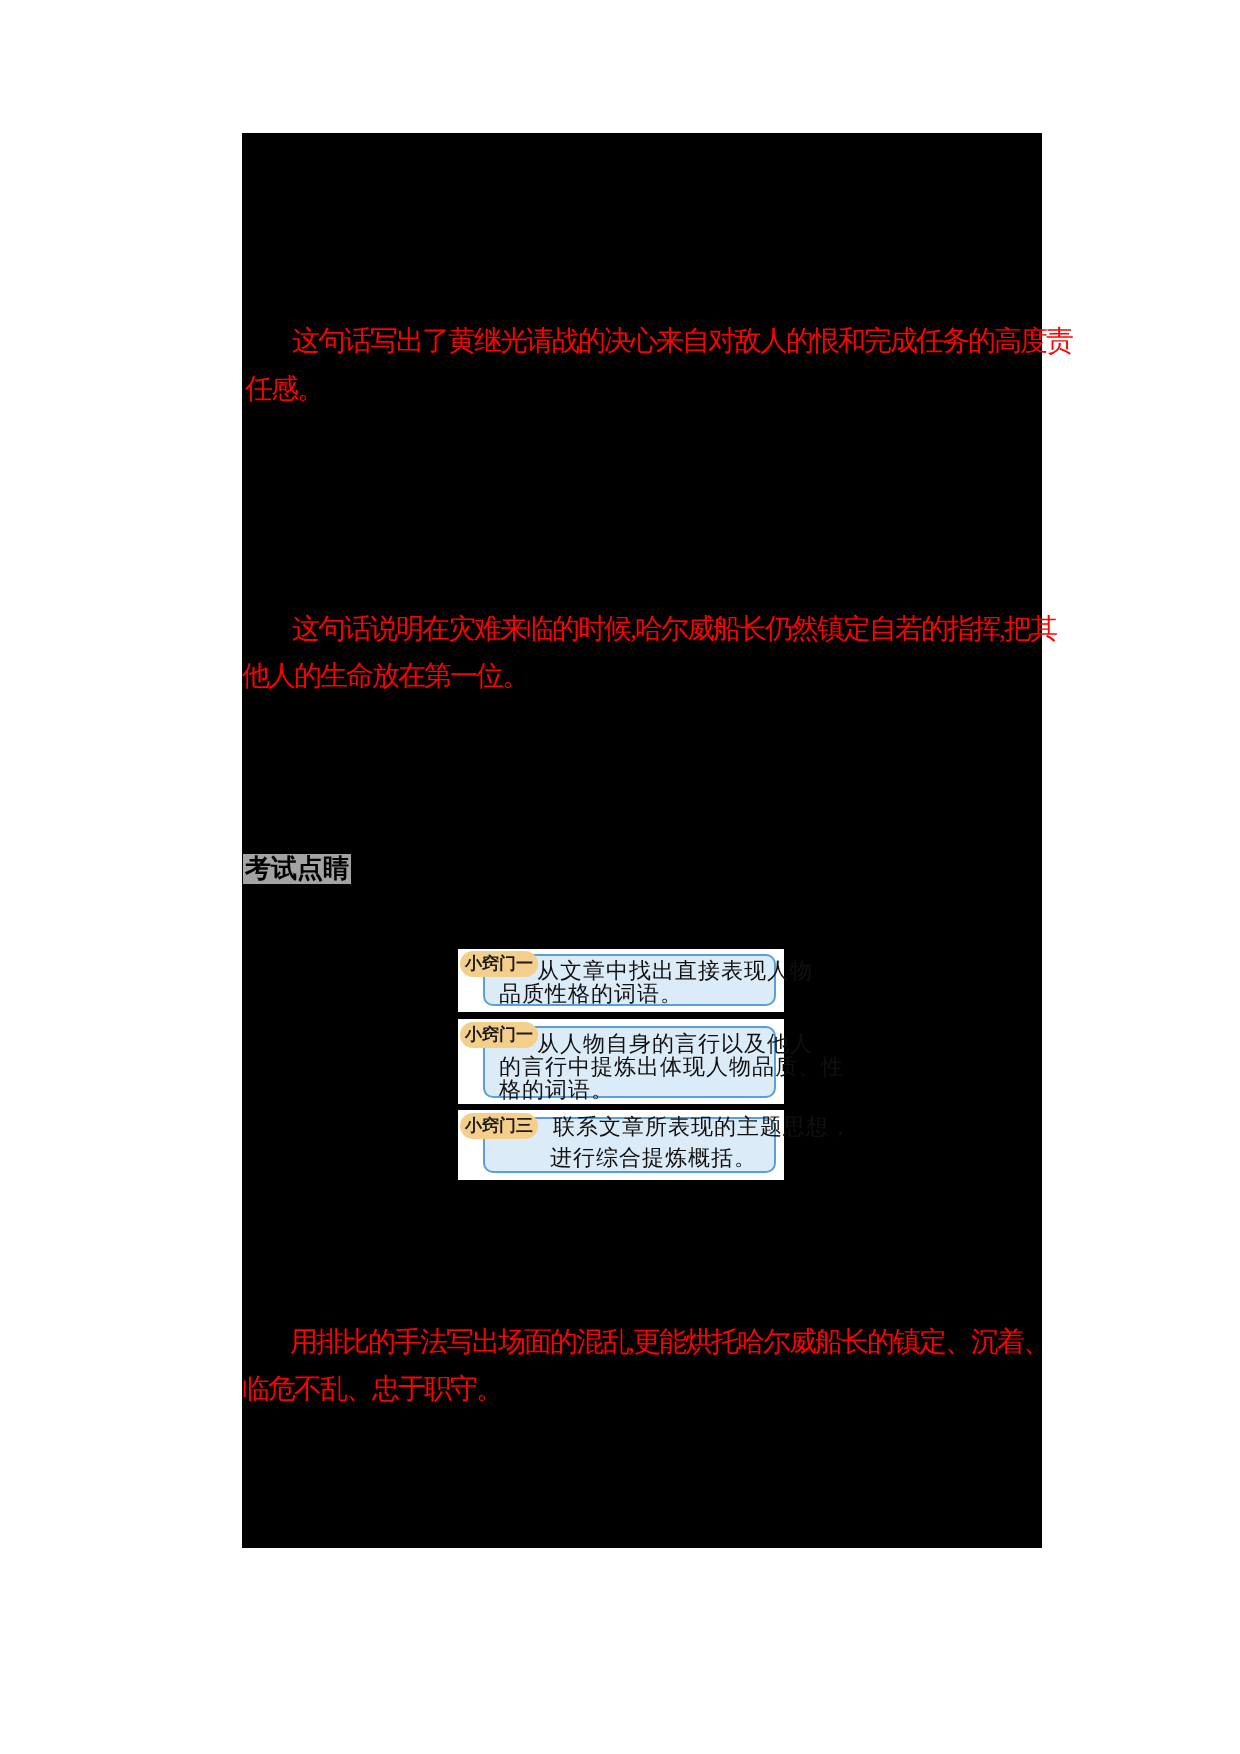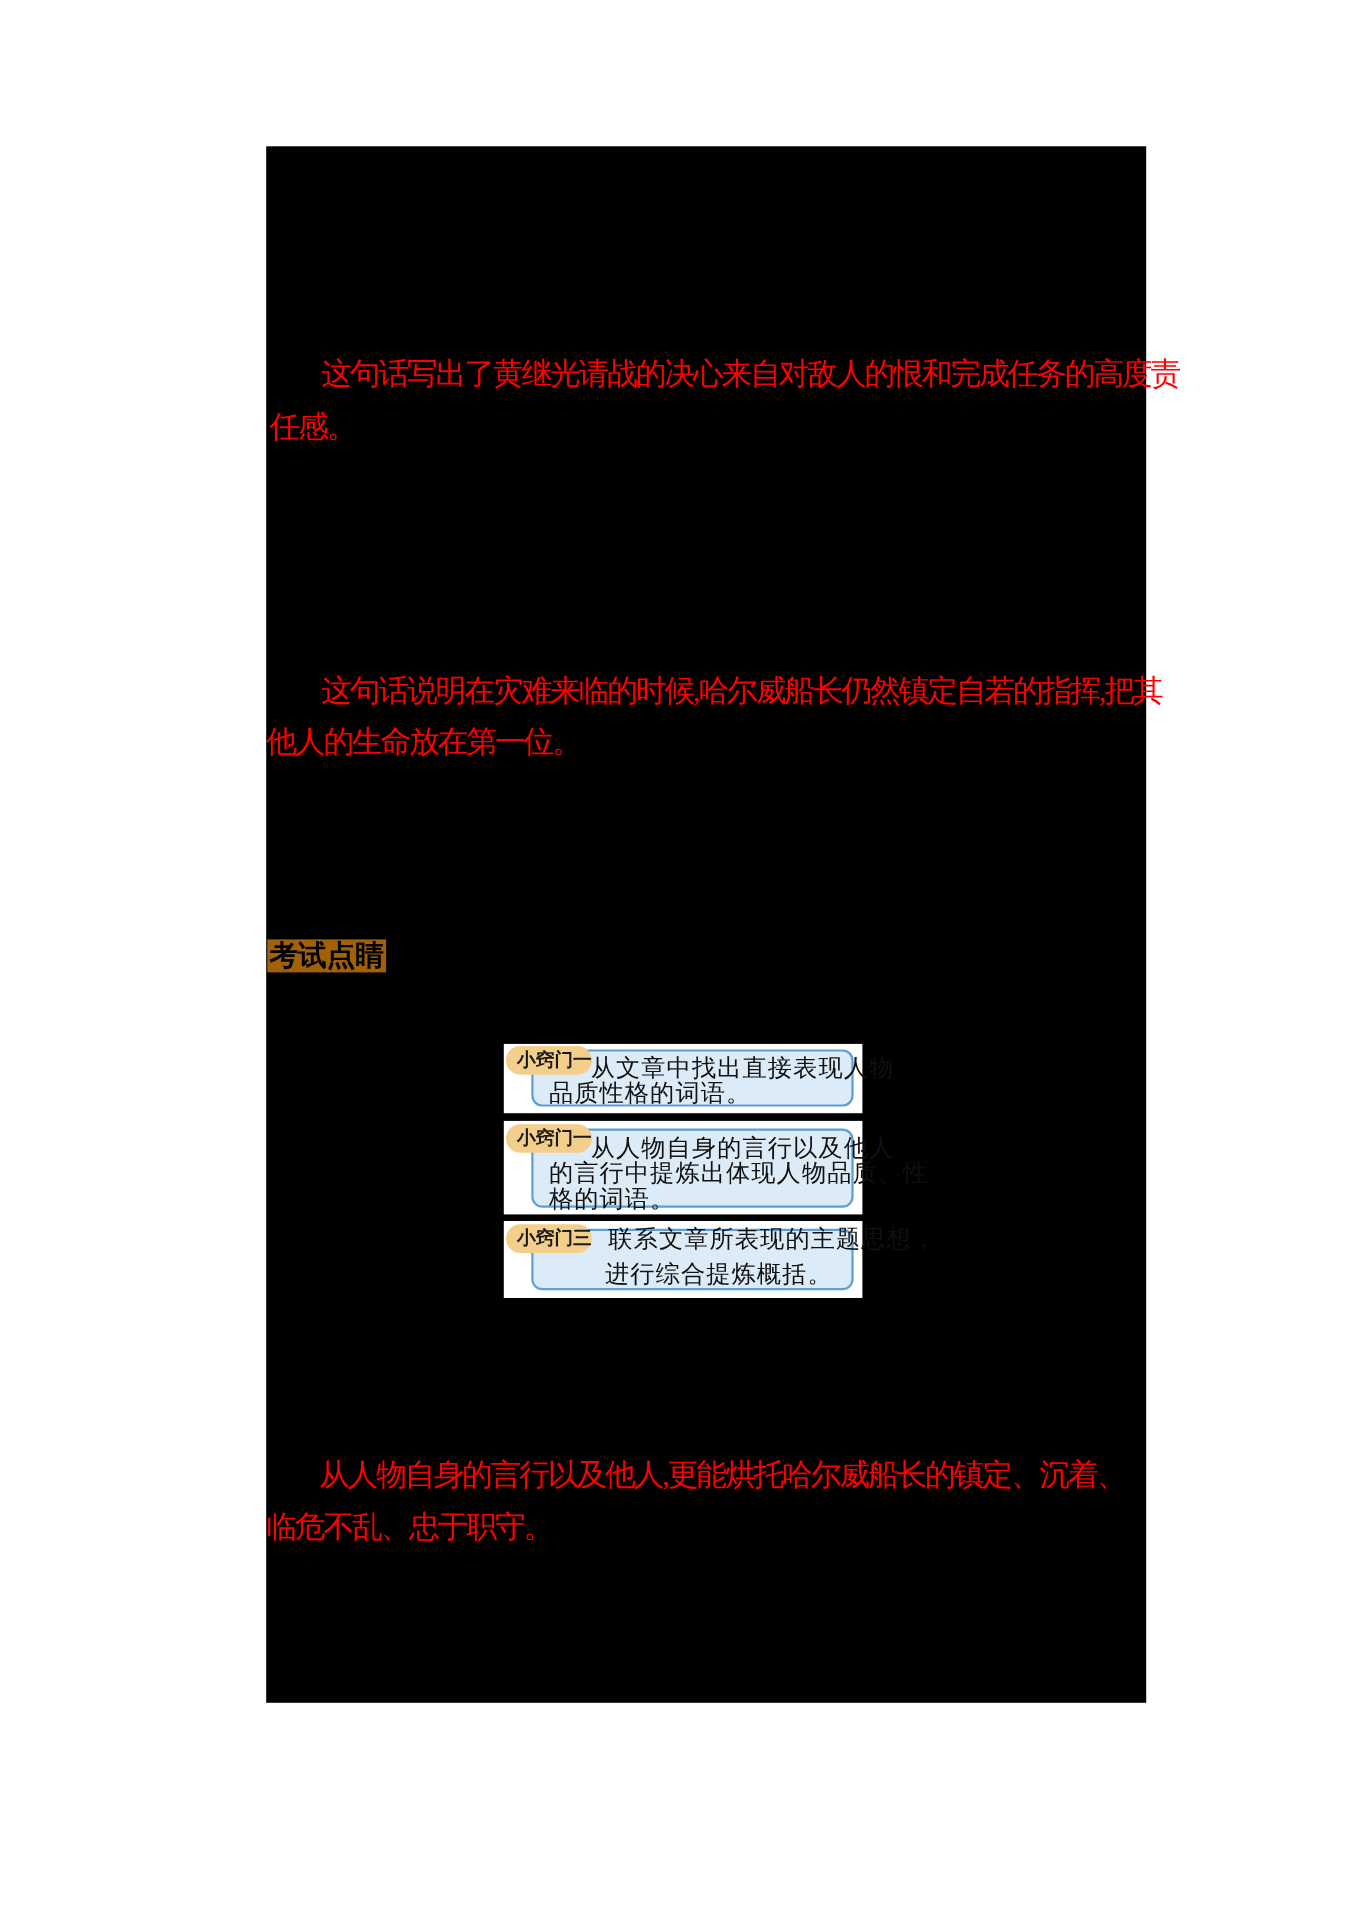--- a/index.html
+++ b/index.html
@@ -25,21 +25,21 @@
     font-size: 28px;
     line-height: 31px;
     letter-spacing: -2px;
     white-space: nowrap;
     font-family: "Liberation Serif", serif;
   }
   .exam-badge {
     position: absolute;
     left: 243px;
     top: 854px;
-    background: #a16207;
+    background: #a3a3a3;
     color: #000000;
     font-size: 26px;
     font-weight: bold;
     line-height: 30px;
     padding: 0 2px;
     white-space: nowrap;
     font-family: "Liberation Serif", serif;
   }
   .tip-card {
     position: absolute;
@@ -63,21 +63,21 @@
   .tip-tab {
     position: absolute;
     width: 78px;
     height: 26px;
     background: #f4cf8b;
     border-radius: 13px;
     color: #1a1a1a;
     font-size: 17px;
     font-weight: bold;
     line-height: 26px;
-    text-align: right;
+    text-align: center;
     white-space: nowrap;
     font-family: "Liberation Sans", sans-serif;
   }
   .tab-1 { left: 460px; top: 951px; }
   .tab-2 { left: 460px; top: 1022px; }
   .tab-3 { left: 460px; top: 1113px; }
   .tip-line {
     position: absolute;
     color: #111111;
     font-size: 22px;
@@ -112,14 +112,14 @@
 <div class="tip-line" style="left:537px; top:1033px;">从人物自身的言行以及他人</div>
 <div class="tip-line" style="left:499px; top:1056px;">的言行中提炼出体现人物品质、性</div>
 <div class="tip-line" style="left:499px; top:1079px;">格的词语。</div>
 
 <div class="tip-card card-3"></div>
 <div class="tip-box box-3"></div>
 <div class="tip-tab tab-3">小窍门三</div>
 <div class="tip-line" style="left:537px; top:1116px;margin-left:16px;">联系文章所表现的主题思想，</div>
 <div class="tip-line" style="left:526px; top:1147px;margin-left:24px;">进行综合提炼概括。</div>
 
-<div class="red-line" style="left:290px; top:1326px;">从人物自身的言行以及他人,更能烘托哈尔威船长的镇定、沉着、</div>
+<div class="red-line" style="left:290px; top:1326px;">用排比的手法写出场面的混乱,更能烘托哈尔威船长的镇定、沉着、</div>
 <div class="red-line" style="left:242px; top:1373px;">临危不乱、忠于职守。</div>
 
 </body></html>

